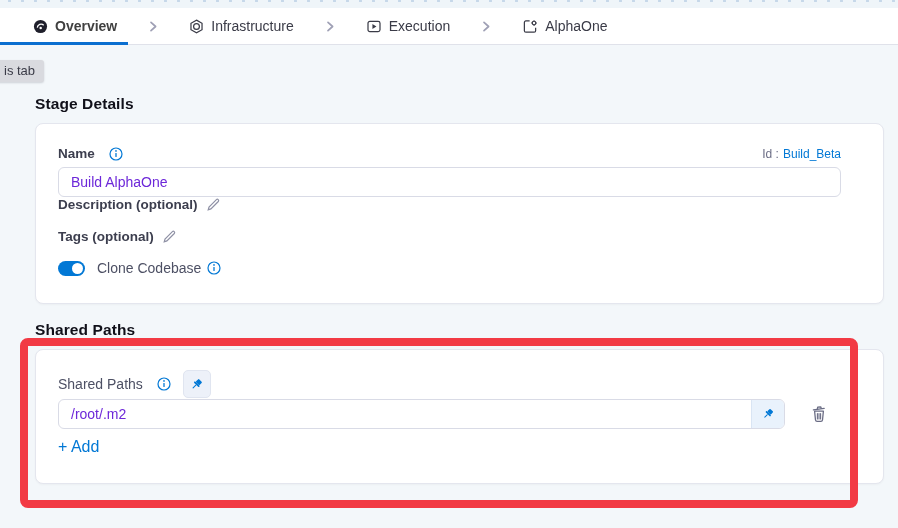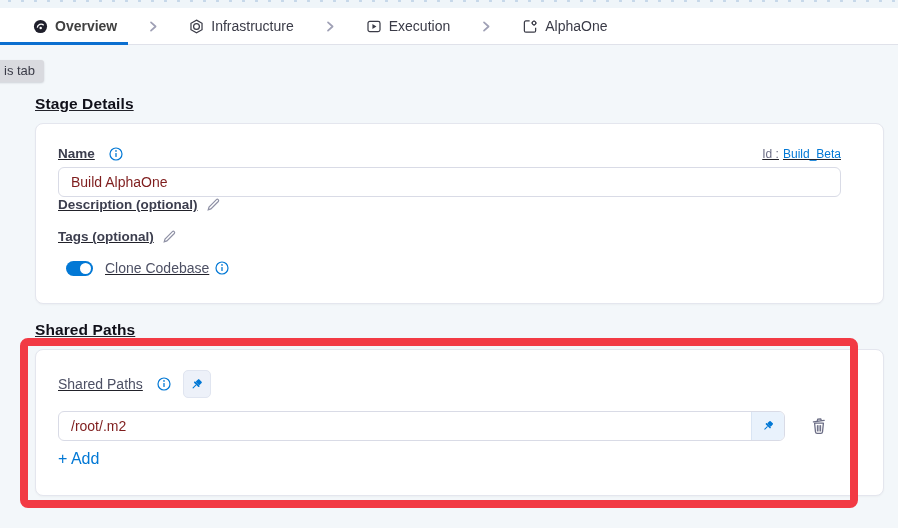--- a/index.html
+++ b/index.html
@@ -44,21 +44,21 @@
   
   .tooltip {
     position: absolute; top: 60px; left: -6px;
     background: #d9dadf; border-radius: 3px;
     padding: 3px 9px 4px 10px;
     font-size: 13px; color: #3a3b47;
     box-shadow: 0 1px 2px rgba(40,41,61,.18);
     z-index: 5;
   }
 
-  .main { padding: 0 14px 0 35px; text-decoration: underline; }
+  .main { padding: 0 14px 0 35px; }
   .section-title {
     font-size: 15.5px; font-weight: bold; color: #101019;
     letter-spacing: .1px;
   }
   .title-stage { margin-top: 50px; margin-bottom: 10px; }
   .title-shared { margin-top: 17px; margin-bottom: 10px; }
 
   .card {
     background: #ffffff;
     border: 1px solid #e4e6ee;
@@ -74,29 +74,29 @@
     display: inline-flex; align-items: center; gap: 14px;
     font-size: 13.5px; font-weight: bold; color: #3c3e4e;
   }
   .field-label.normal { font-weight: normal; color: #4d5064; font-size: 14px; }
   .id-text { font-size: 12px; color: #6b6d85; }
   .id-text a { color: #0278d5; text-decoration: none; margin-left: 4px; cursor: pointer; }
 
   .text-input {
     width: 100%; height: 30px; margin-top: 6px;
     border: 1px solid #d9dbe6; border-radius: 6px;
-    padding: 0 12px; font-size: 14px; color: #7f1d1d;
+    padding: 0 12px; font-size: 14px; color: #6d28d9;
     font-family: "Liberation Sans", "DejaVu Sans", sans-serif;
     background: #fff; outline: none;
   }
 
   .opt-row { display: flex; align-items: center; gap: 8px; cursor: pointer; }
   .row-desc { }
   .row-tags { margin-top: 17px; align-items: center; }
-  .row-toggle { margin-top: 16px; display: flex; align-items: center; gap: 12px; margin-left: 8px; }
+  .row-toggle { margin-top: 16px; display: flex; align-items: center; gap: 12px; }
 
   .toggle {
     width: 27px; height: 15px; border-radius: 8px;
     background: #0278d5; position: relative; cursor: pointer; flex: 0 0 auto;
   }
   .toggle .knob {
     position: absolute; top: 2px; right: 2px;
     width: 11px; height: 11px; border-radius: 50%; background: #fff;
   }
   .toggle-label {
@@ -104,21 +104,21 @@
     display: inline-flex; align-items: center; gap: 6px;
   }
 
   
   .sp-label-row { display: flex; align-items: center; gap: 12px; }
   .pin-btn {
     width: 28px; height: 28px; border-radius: 5px;
     background: #edf1f9; border: 1px solid #e0e5f0;
     display: flex; align-items: center; justify-content: center; cursor: pointer;
   }
-  .sp-input-row { display: flex; align-items: center; margin-top: 13px; }
+  .sp-input-row { display: flex; align-items: center; margin-top: 1px; }
   .input-group { position: relative; width: 727px; }
   .input-group .text-input { margin-top: 0; padding-right: 44px; }
   .input-pin {
     position: absolute; top: 1px; right: 1px;
     width: 33px; height: 28px;
     background: #e9f2fc; border-left: 1px solid #d9e5f4;
     border-radius: 0 5px 5px 0;
     display: flex; align-items: center; justify-content: center; cursor: pointer;
   }
   .trash-btn {

